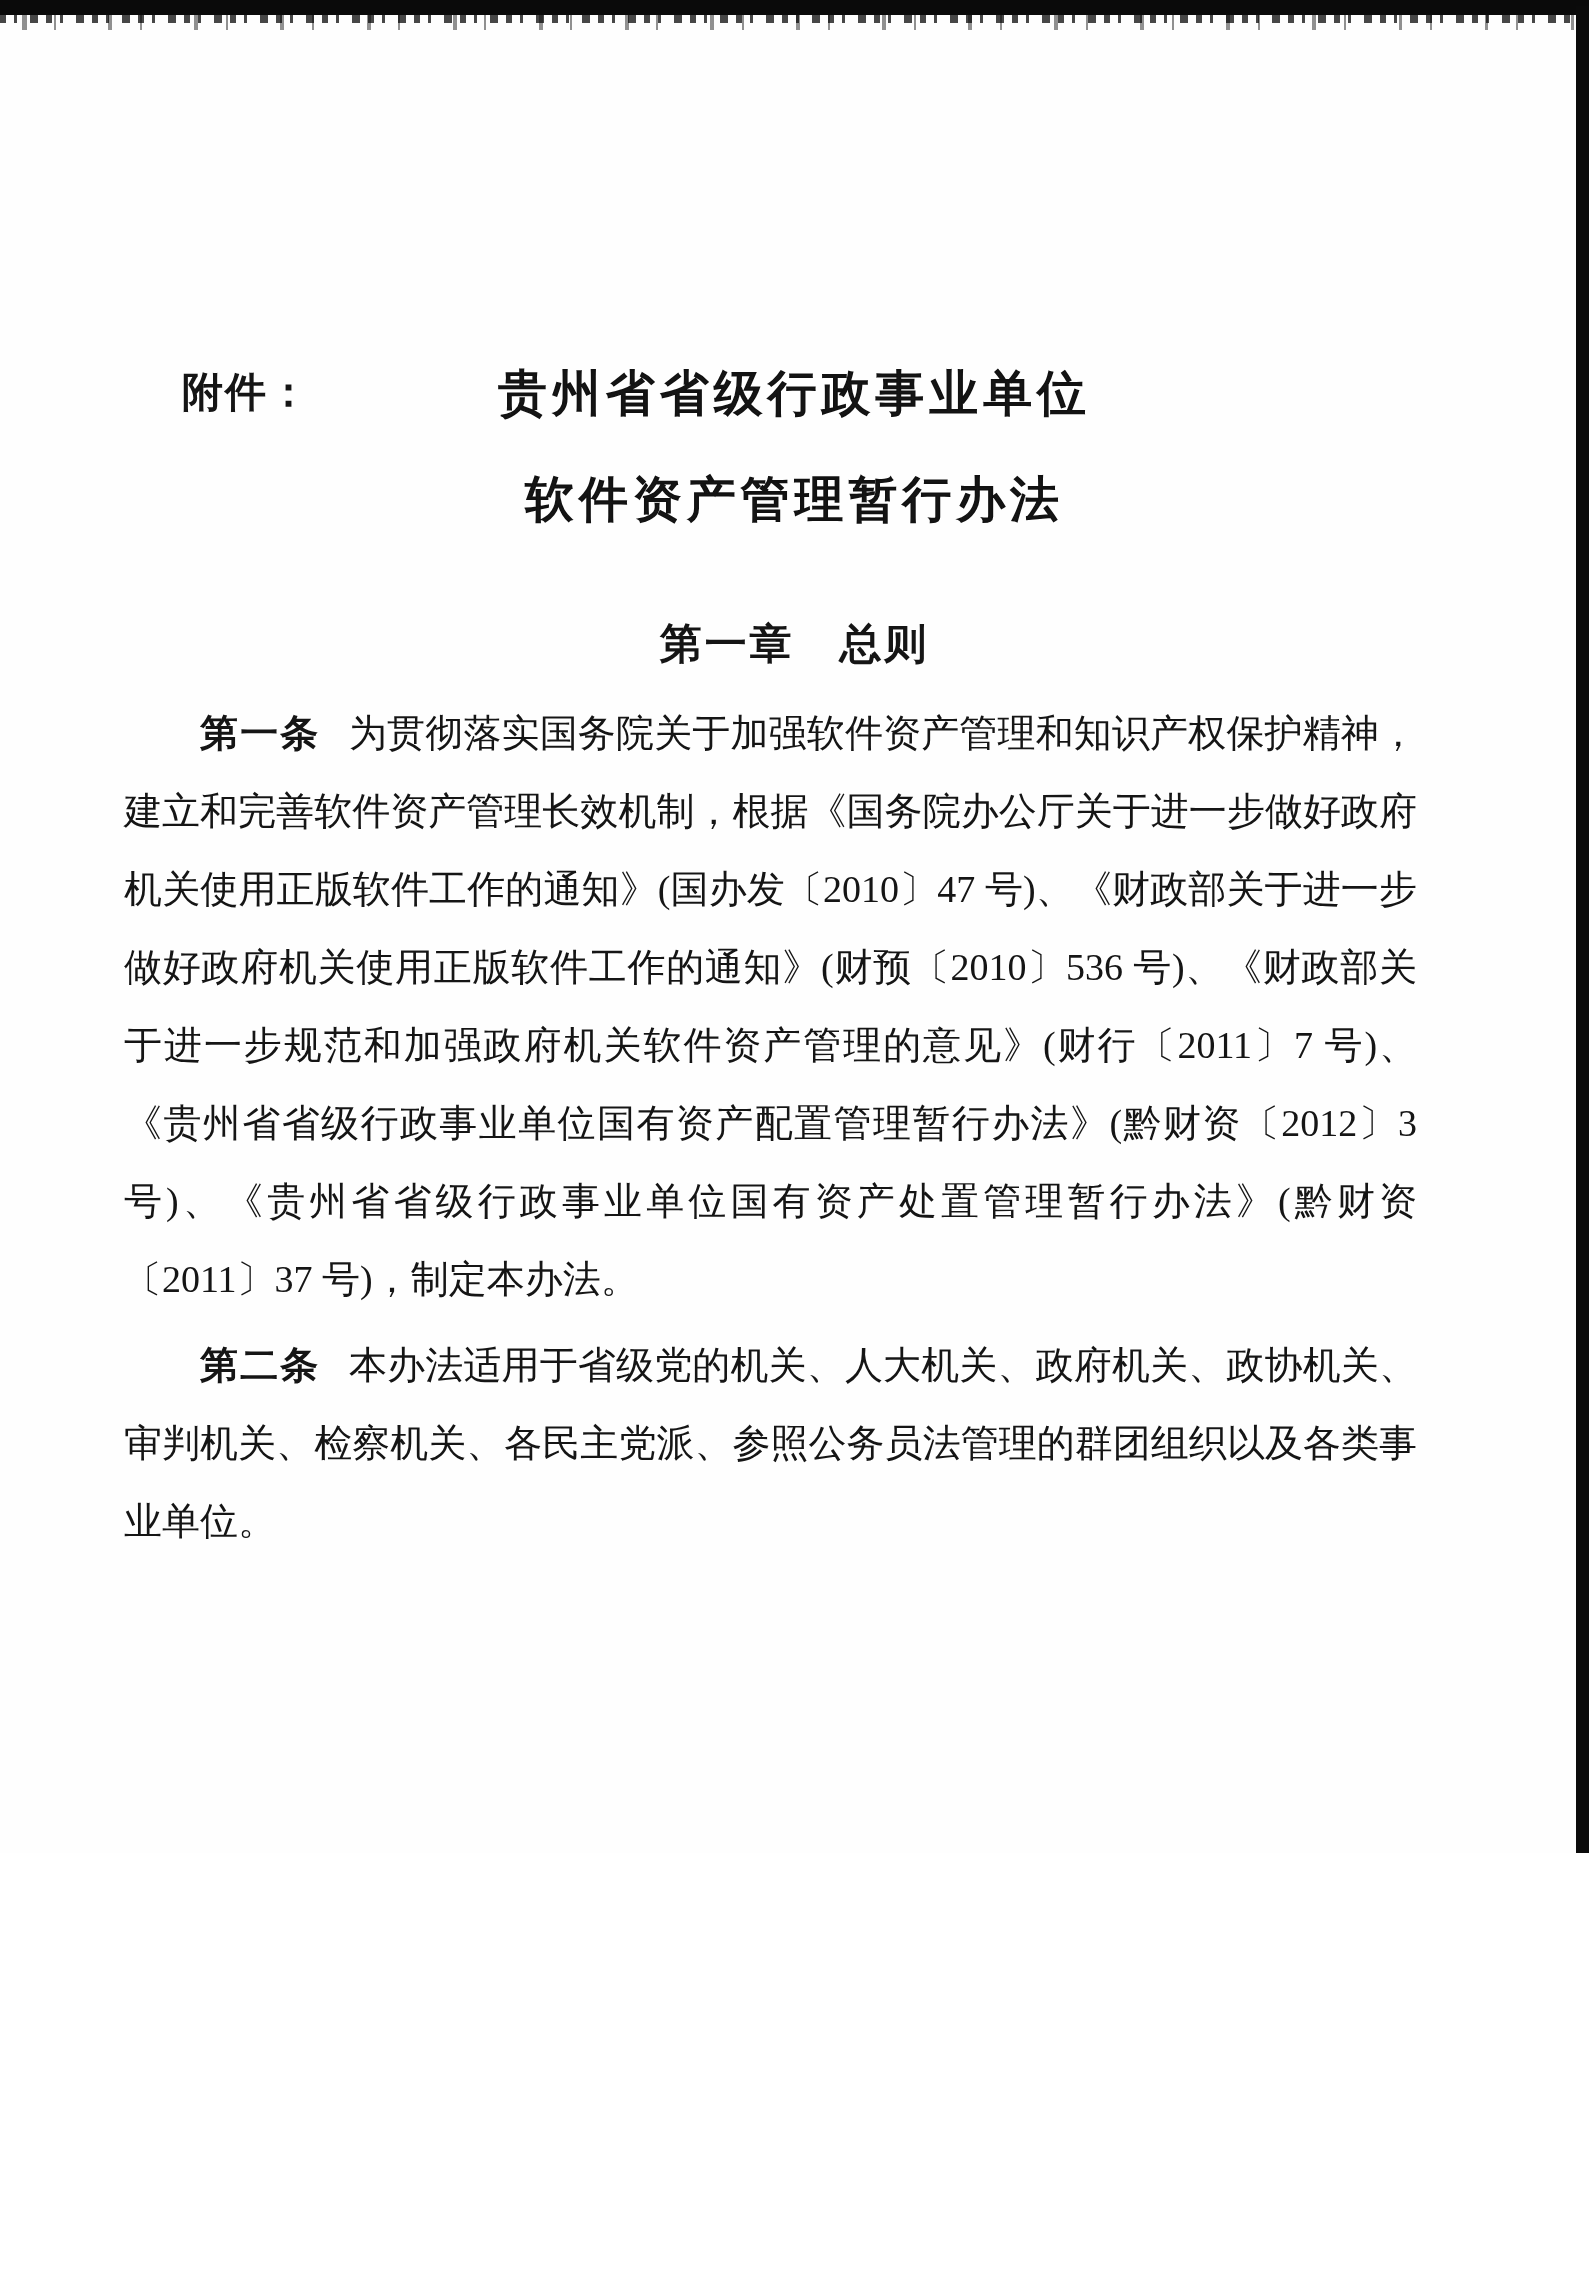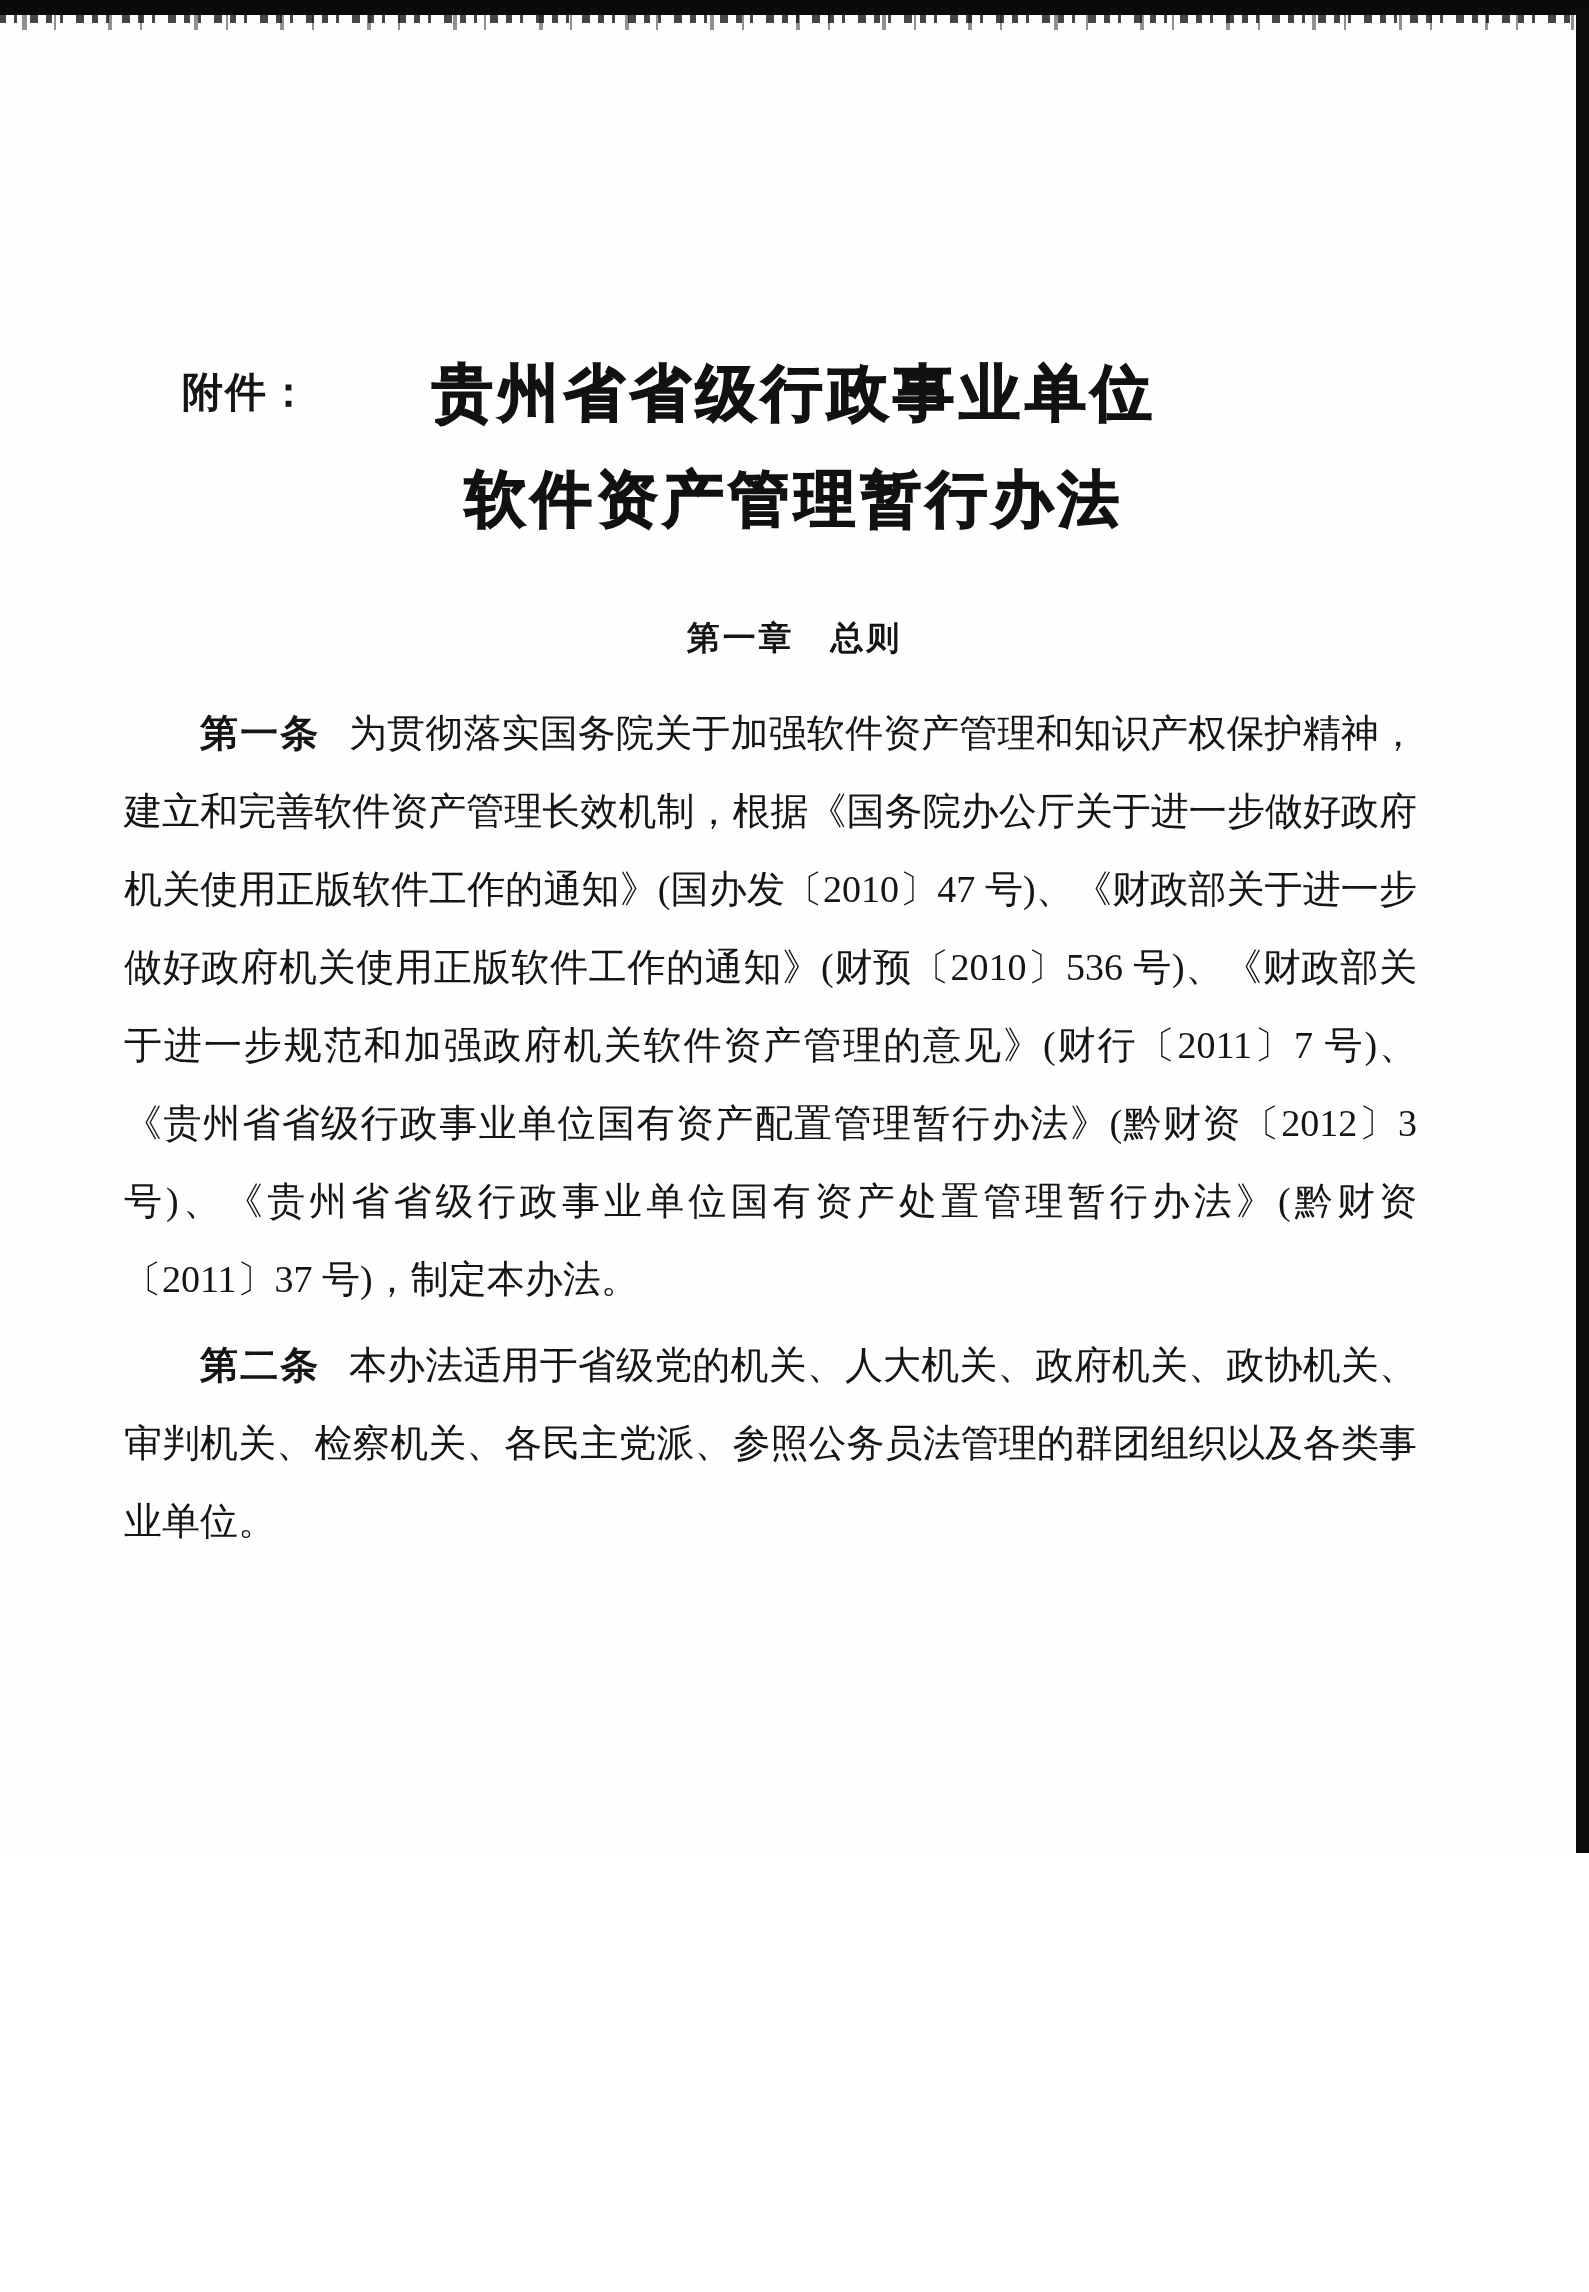--- a/index.html
+++ b/index.html
@@ -64,33 +64,33 @@
     letter-spacing: 2px;
   }
   .title {
     position: absolute;
     left: 118px;
     top: 341px;
     width: 1353px;
     text-align: center;
   }
   .title-line {
-    font-size: 61px;
-    font-weight: 700;
+    font-size: 49px;
+    font-weight: 400;
     letter-spacing: 4.9px;
     line-height: 106px;
     -webkit-text-stroke: 1.5px #111;
   }
   .chapter {
     position: absolute;
     left: 118px;
     top: 616px;
     width: 1353px;
     text-align: center;
-    font-size: 33px;
+    font-size: 42px;
     font-weight: 800;
     letter-spacing: 2.9px;
   }
   .body {
     position: absolute;
     left: 116px;
     top: 686px;
     width: 1309px;
     font-size: 38px;
     line-height: 78px;

